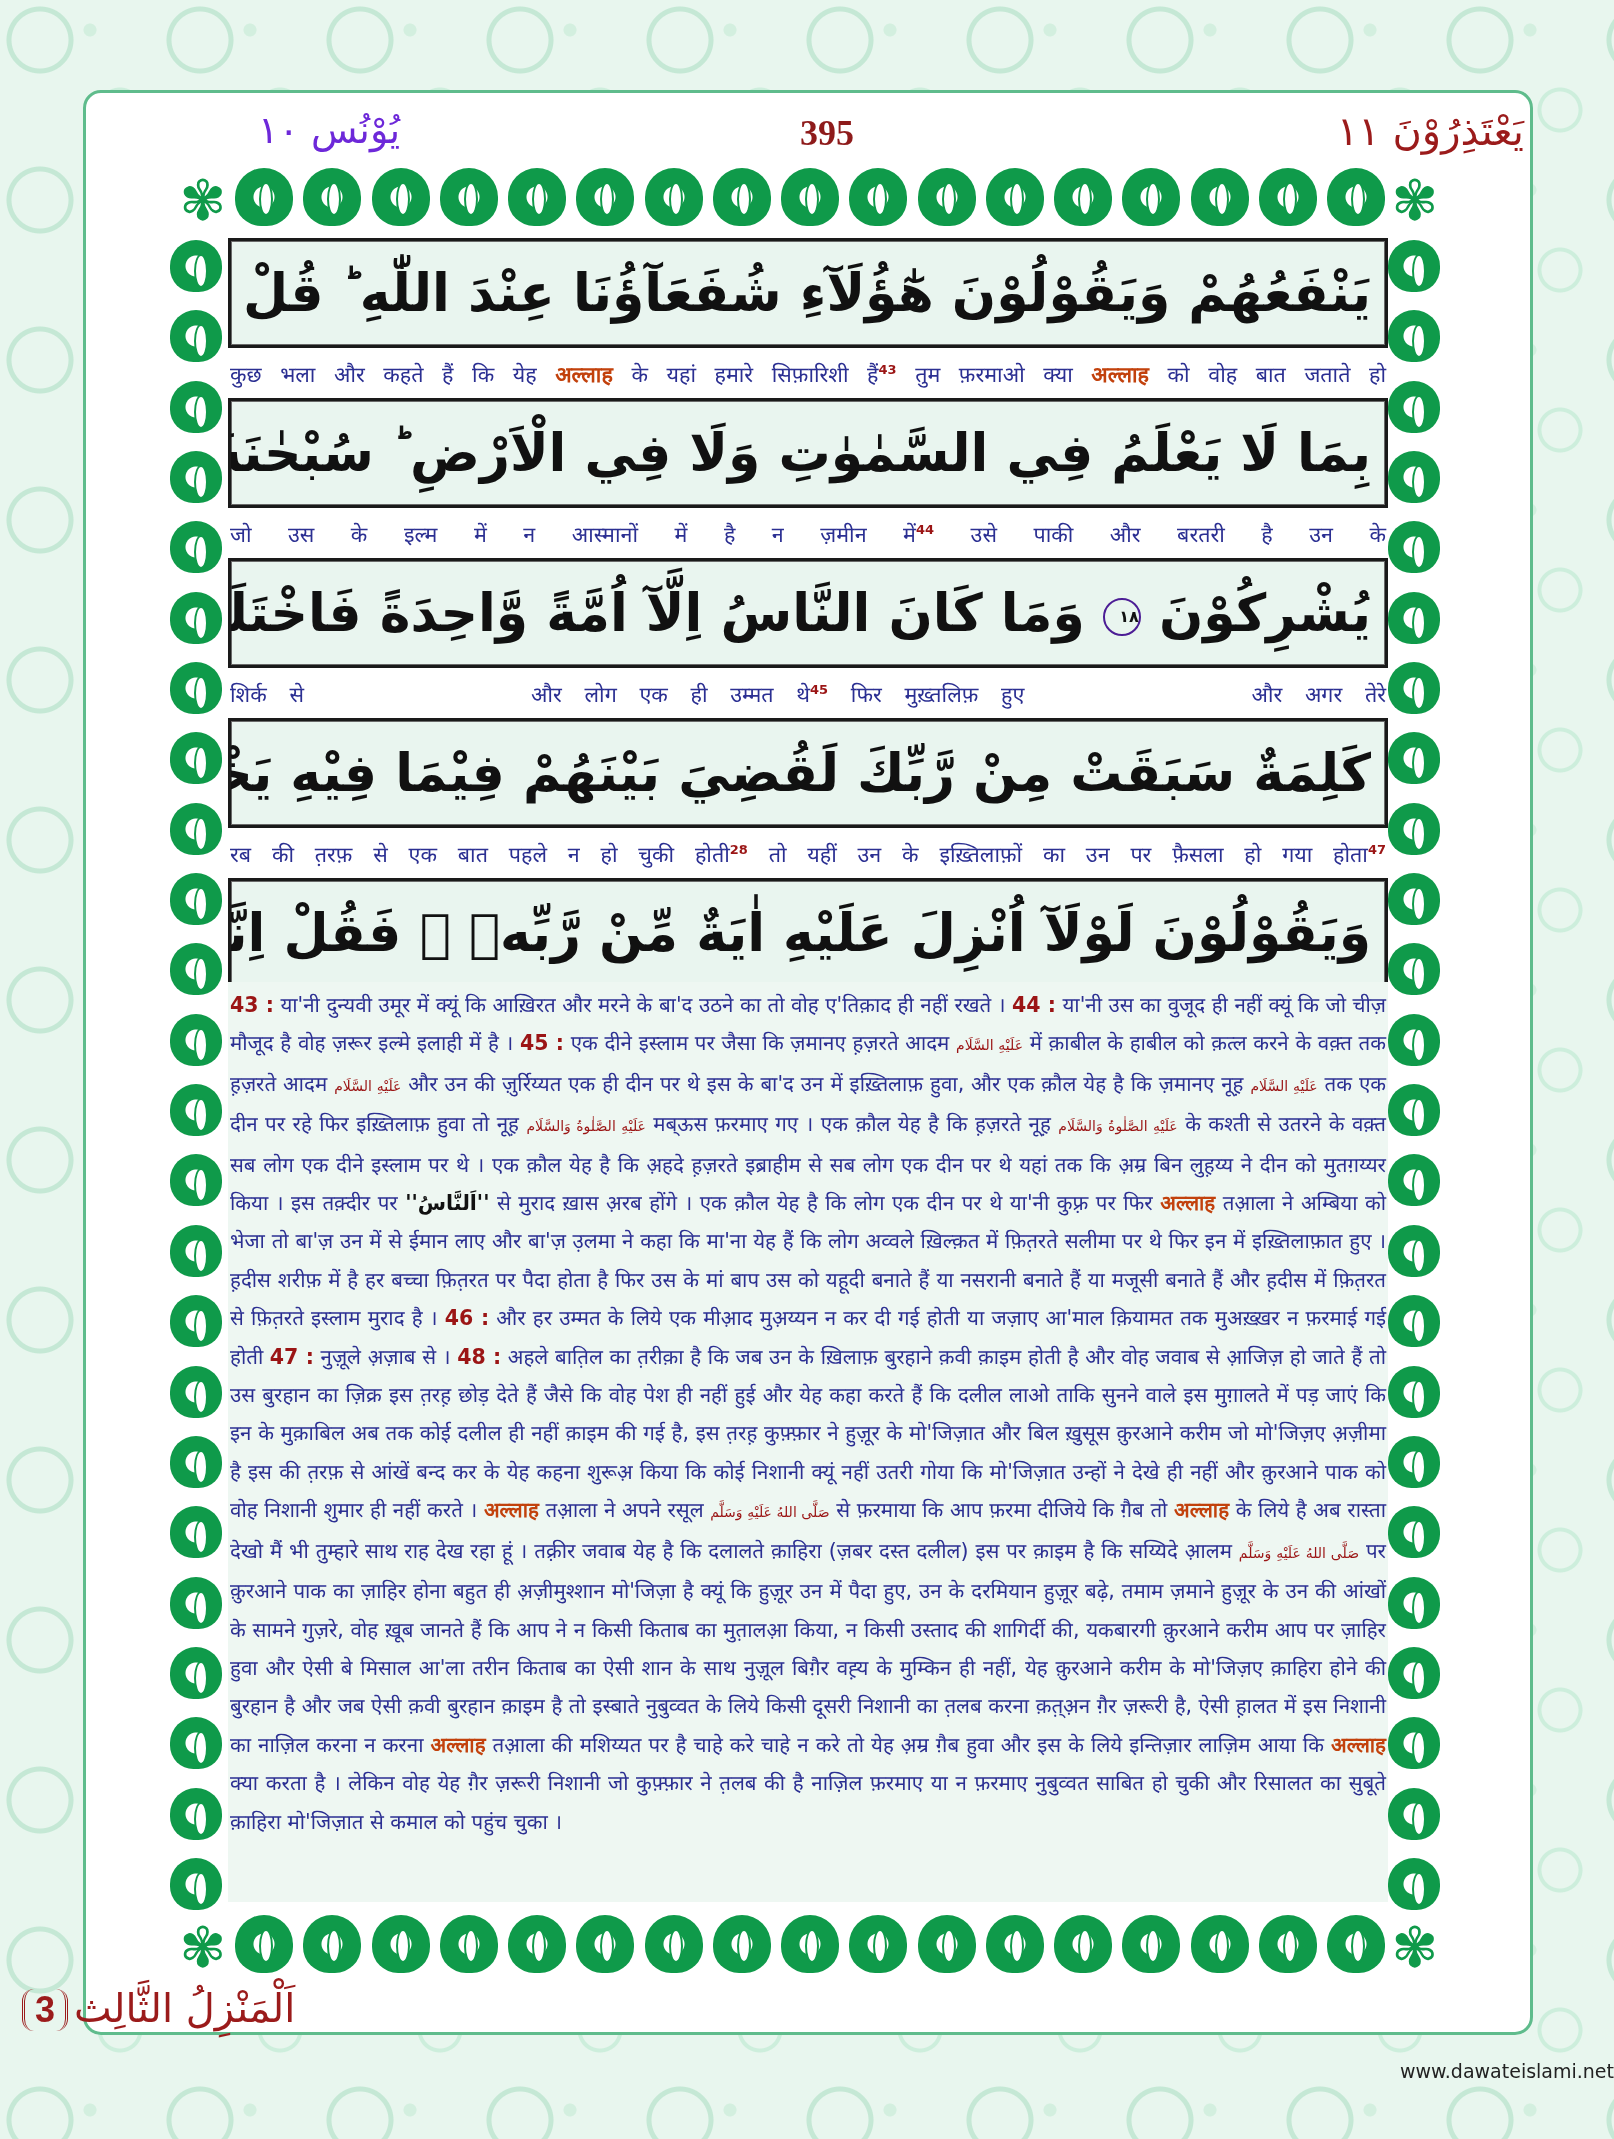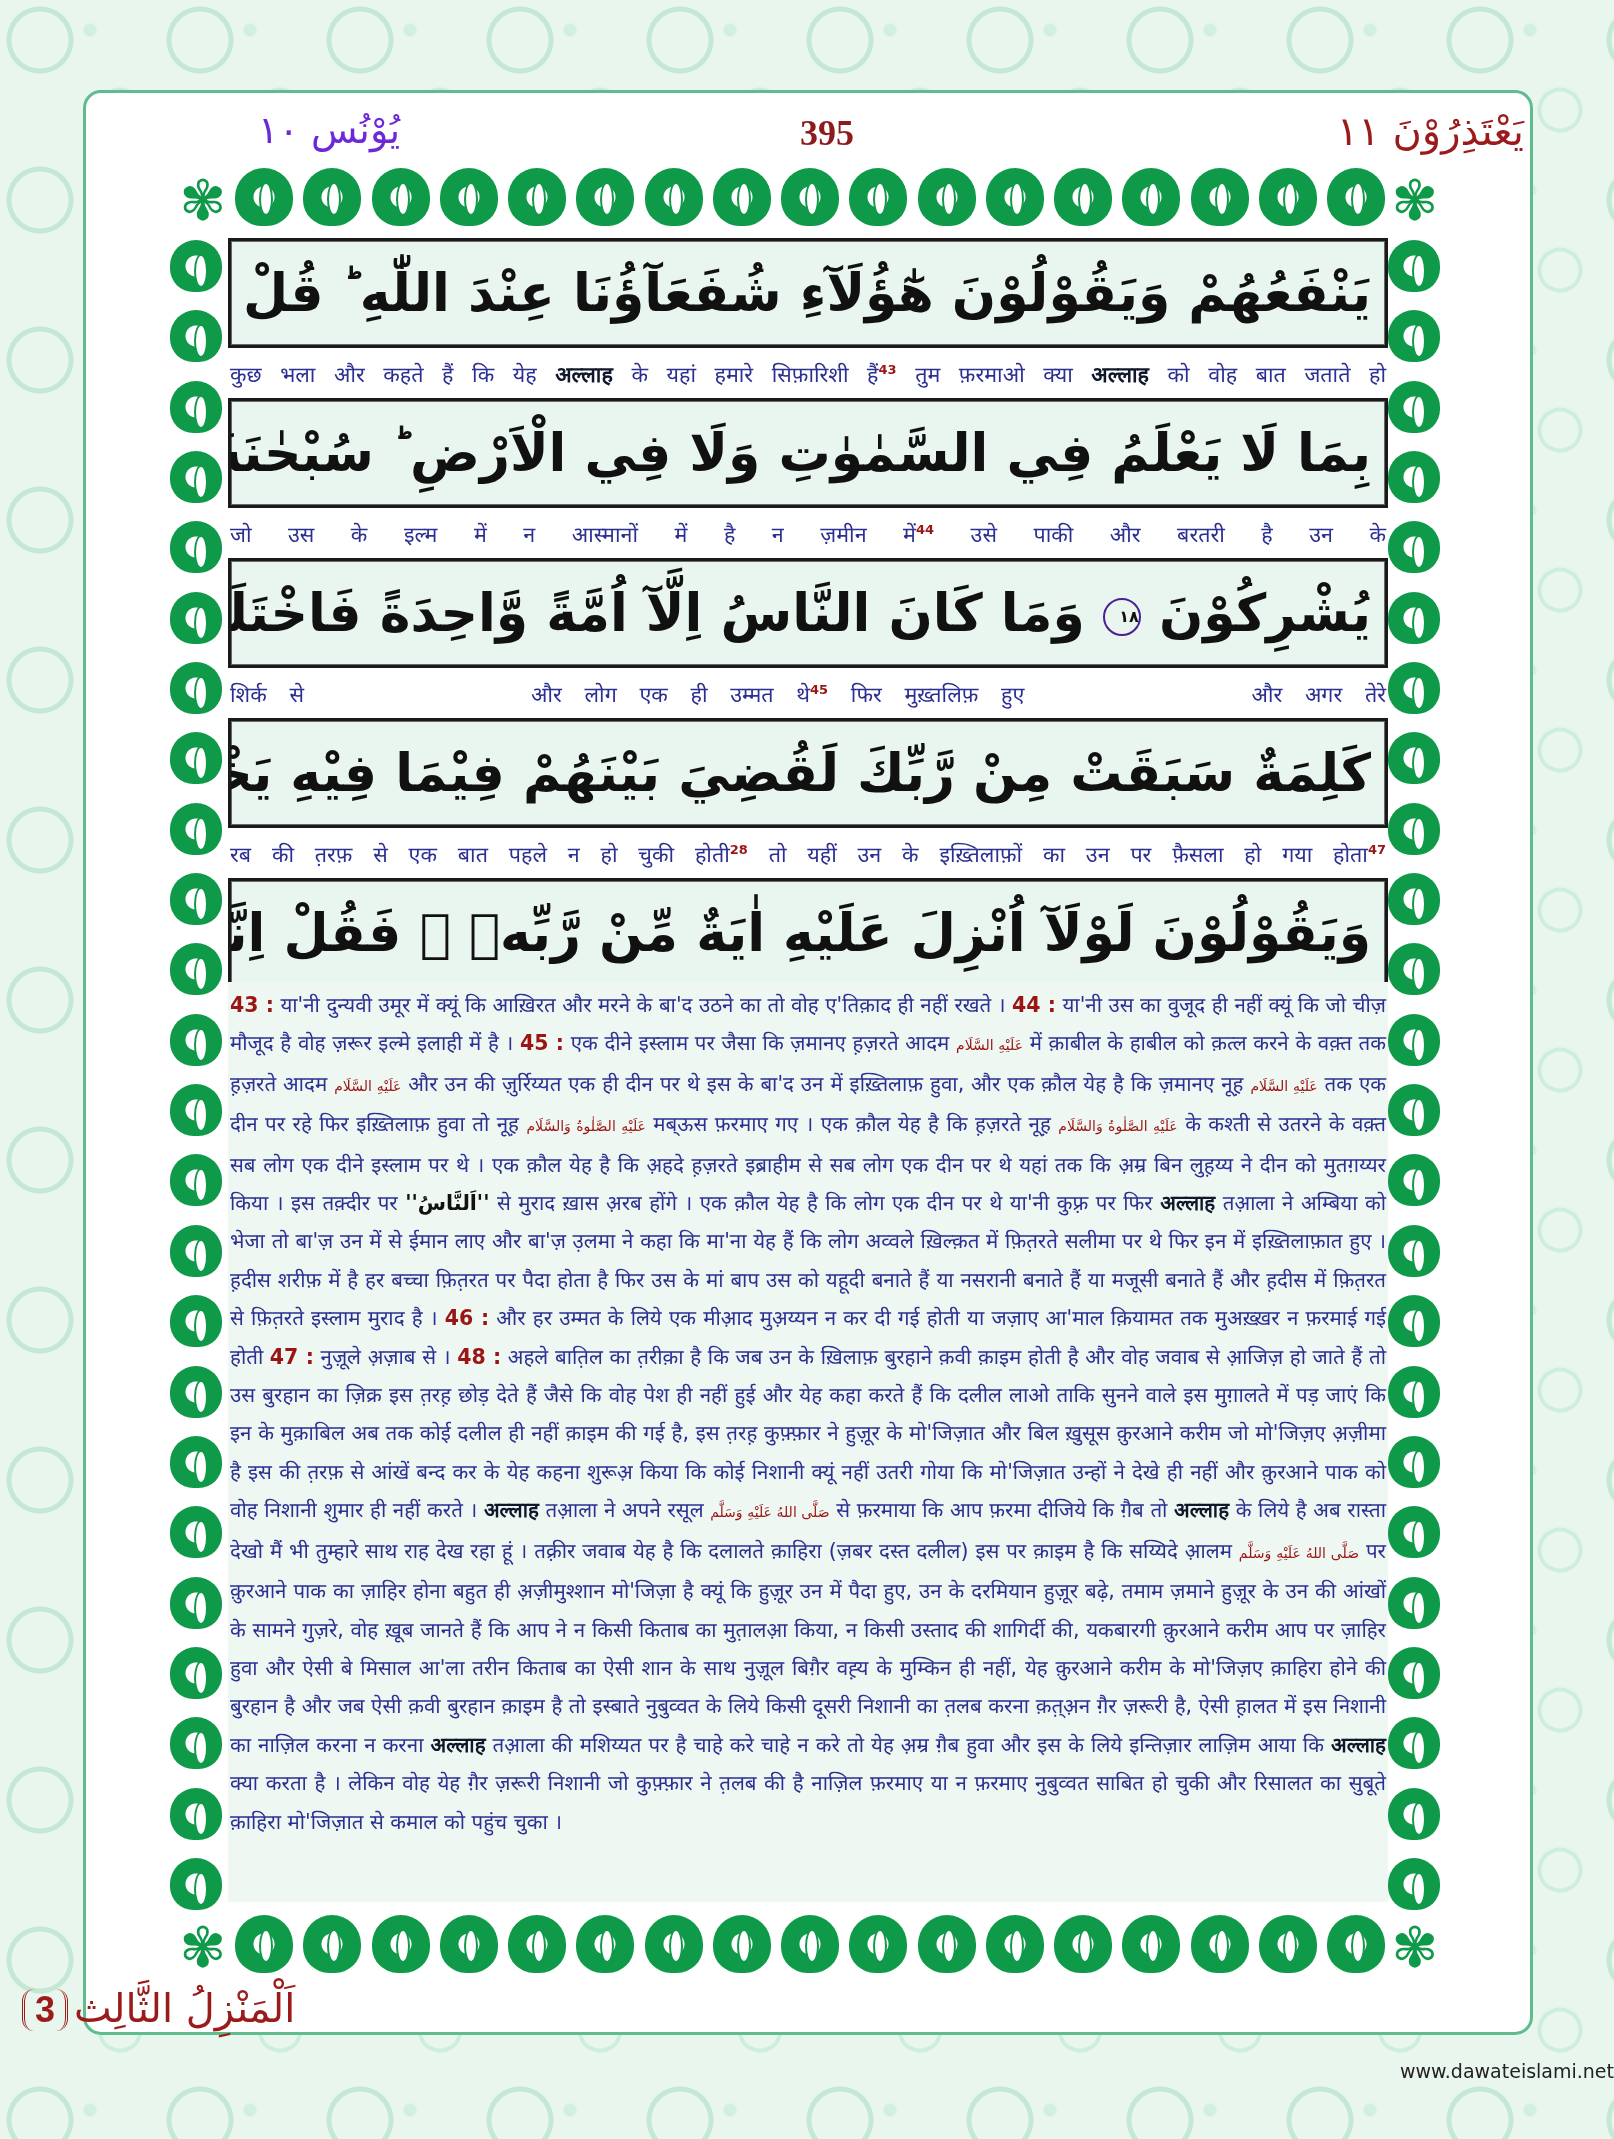--- a/index.html
+++ b/index.html
@@ -73,21 +73,21 @@
   }
   .ayah-mark {
     display:inline-block; width:34px; height:34px; border:2px solid #4c1d95; border-radius:50%;
     font-size:16px; line-height:34px; text-align:right; vertical-align:middle; font-weight:bold;
   }
   .trans {
     font-family:"DejaVu Sans", sans-serif; color:#2b2f92; font-size:21.5px;
     height:44px; line-height:44px; white-space:nowrap; text-align:justify; text-align-last:justify;
     padding:0 2px;
   }
-  .allah { color:#0f172a; font-weight:bold; }
+  .allah { color:#c2410c; font-weight:bold; }
   sup.fn { color:#9b1515; font-weight:bold; font-size:13px;margin-top:44px; }
   .block { margin-bottom:6px; }
   .divider { height:3px; background:#1a1a1a; margin-top:2px; }
 
   .commentary {
     position:absolute; left:228px; top:982px; width:1160px; height:920px;
     background:#eef7f2;
     font-family:"DejaVu Sans", sans-serif; color:#2b2f92; font-size:20.5px;
     line-height:38.4px; text-align:justify; padding:4px 2px; box-sizing:border-box;
   }

